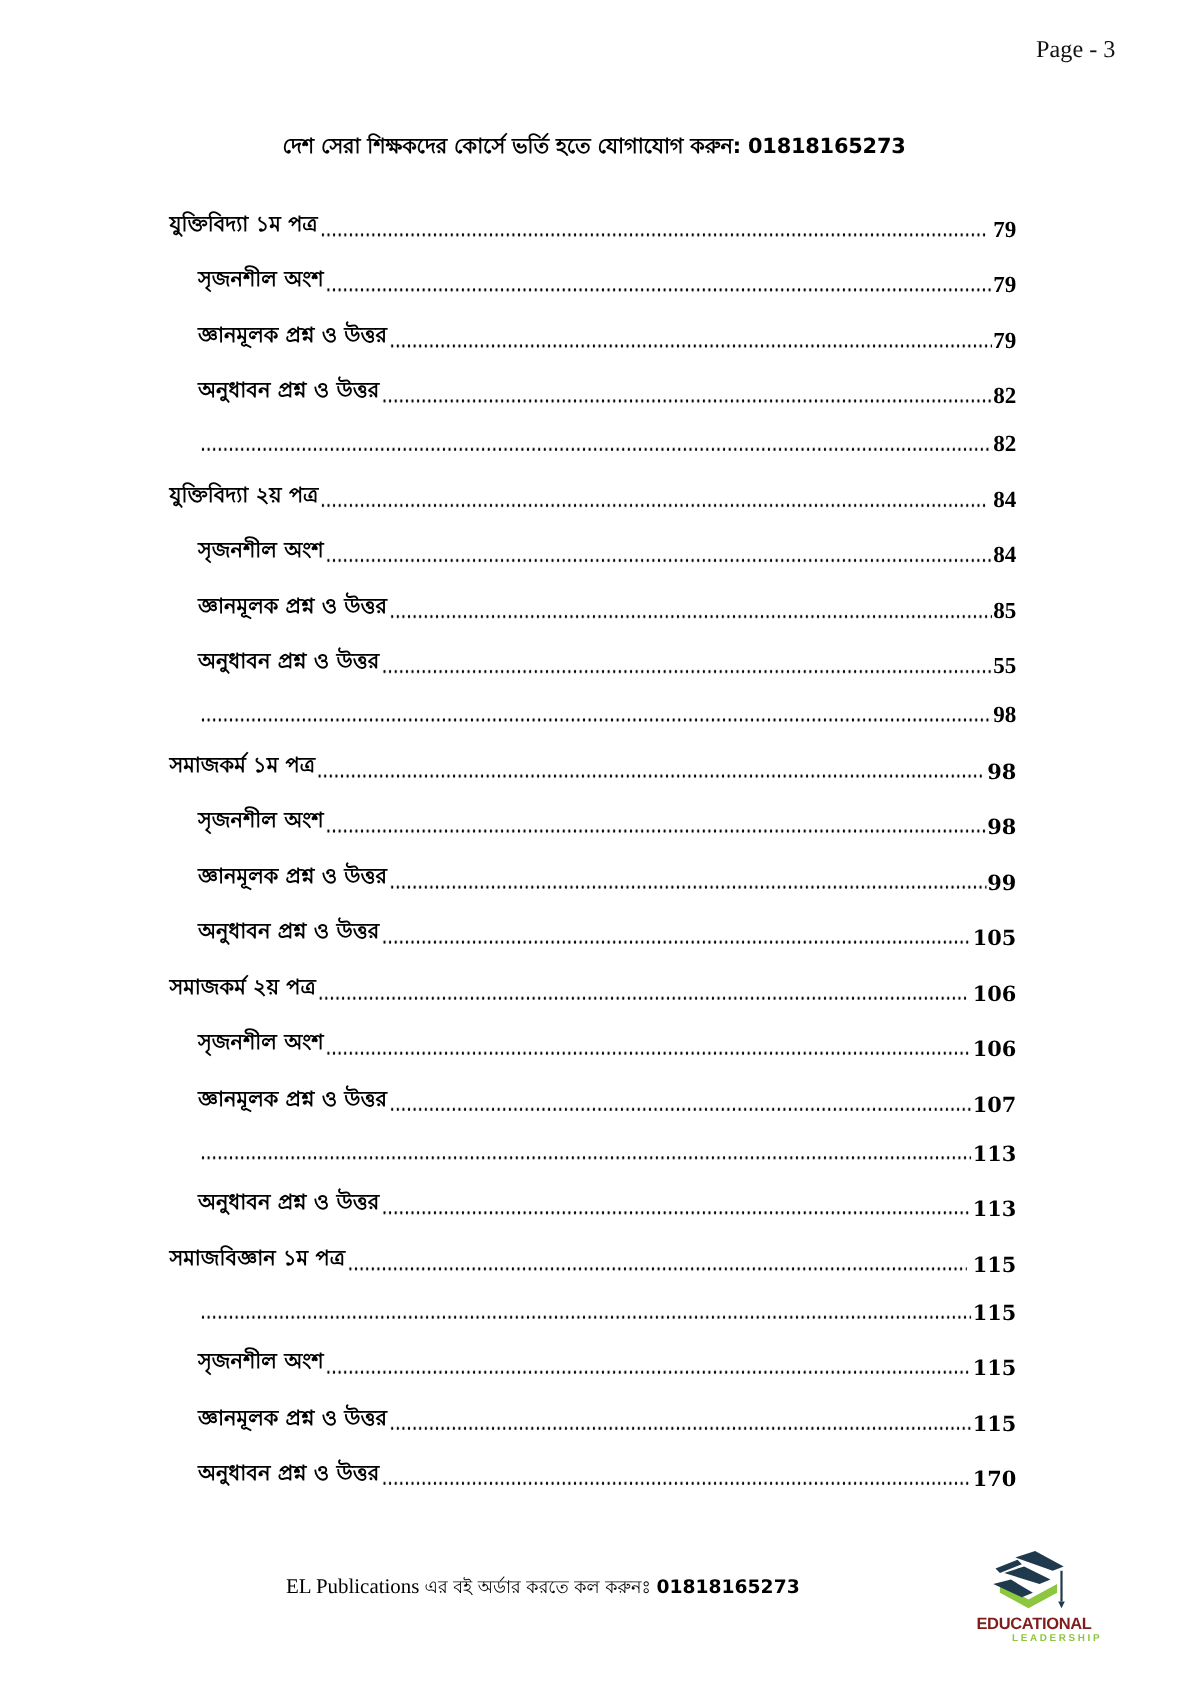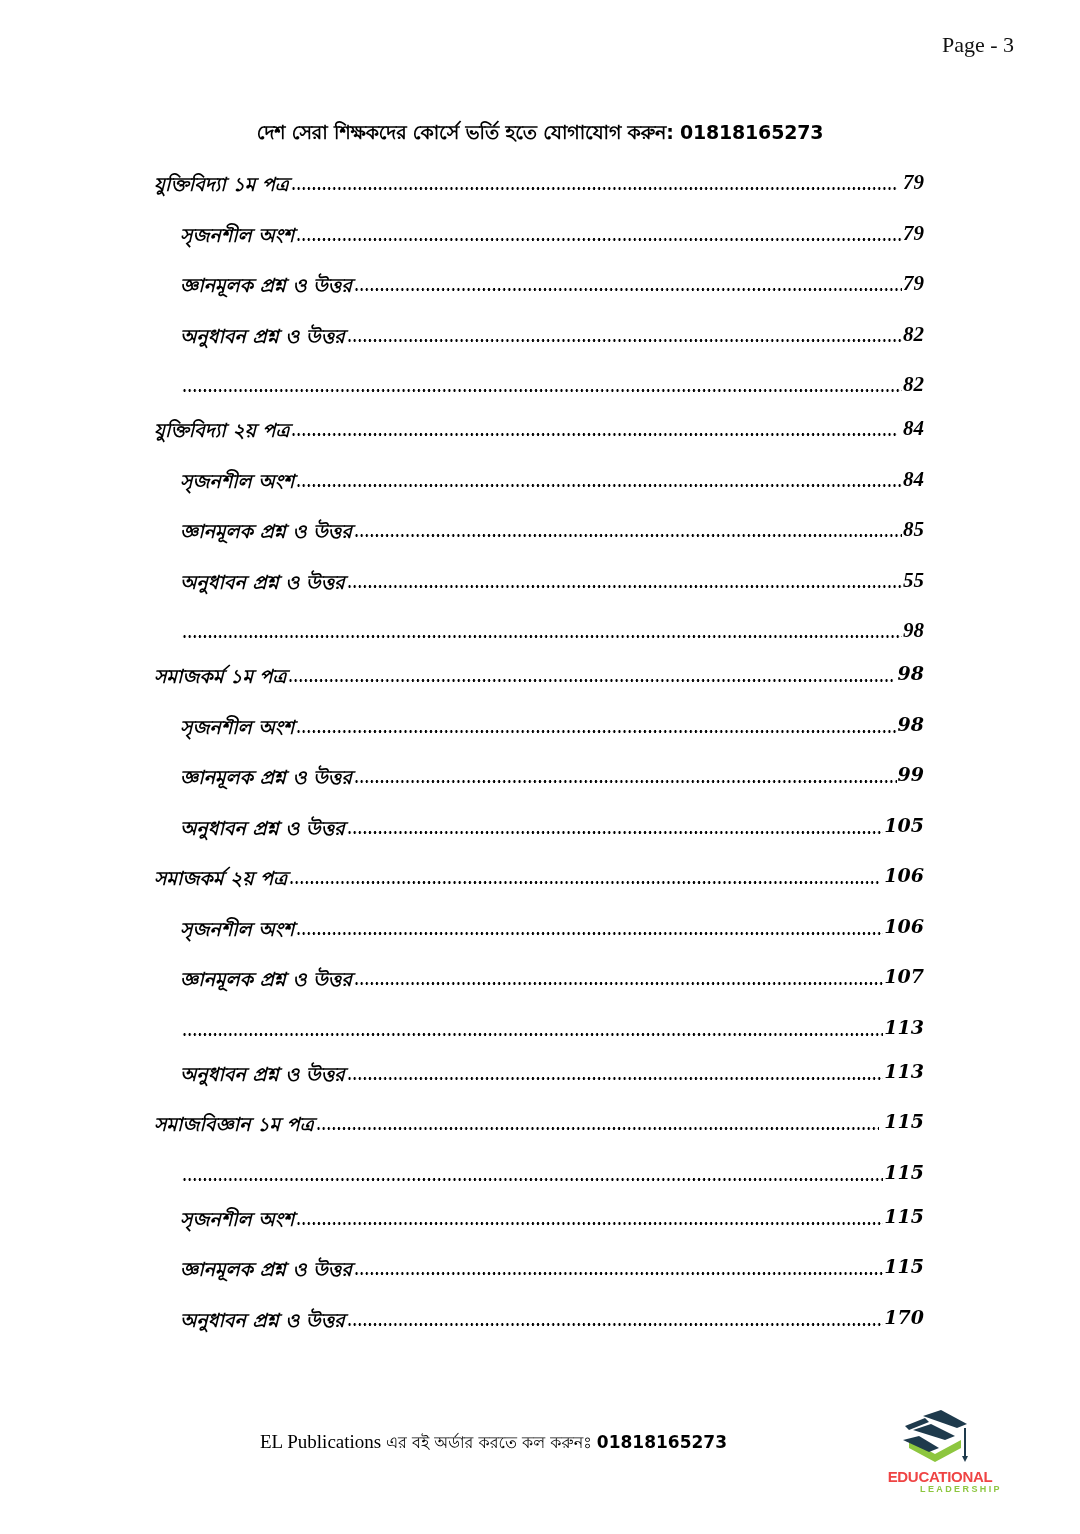--- a/index.html
+++ b/index.html
@@ -15,23 +15,23 @@
       position: absolute; left: 0; right: 0; top: 82px; text-align: center;
       font-family: "DejaVu Sans", sans-serif; font-weight: bold; font-size: 19px;
       letter-spacing: -0.2px;
       margin-top: 36px;
     }
     .header-line .phone { font-family: "DejaVu Sans", sans-serif; font-weight: bold; }
     .toc {
       position: absolute; left: 154px; width: 770px; top: 170px;
     }
     .toc-row {
-      display: flex; height: 50.5px; box-sizing: border-box;
+      display: flex; align-items: flex-end; height: 50.5px; box-sizing: border-box;
       font-family: "DejaVu Sans", sans-serif; font-weight: bold; font-size: 19px;
-      white-space: nowrap; cursor: pointer; font-style: italic;
+      white-space: nowrap; cursor: pointer;
     }
     .toc-row.blank { height: 44px; }
     .toc-row.level-2 { padding-left: 26px; }
     .toc-row .label { flex: 0 0 auto; padding-right: 2px; }
     .toc-row .leader {
       flex: 1 1 auto; overflow: hidden; height: 22px; position: relative; margin-bottom: 4px;
     }
     .toc-row .leader::before {
       content: ""; position: absolute; left: 0; right: 0; bottom: 2px; height: 3px;
       background-image: radial-gradient(circle, #000 1.15px, transparent 1.35px);
@@ -48,21 +48,21 @@
       font-family: "Liberation Serif", serif; font-size: 19px; white-space: nowrap;
     }
     .footer .bn { font-family: "DejaVu Sans", sans-serif; font-size: 16px; }
     .footer .phone { font-family: "DejaVu Sans", sans-serif; font-weight: bold; font-size: 17px; }
     .logo {
       position: absolute; left: 878px; top: 1410px; width: 124px; height: 95px;
     }
     .logo svg { display: block; margin: 0 auto; }
     .logo .brand {
       text-align: center; font-family: "Liberation Sans", sans-serif; font-weight: bold;
-      font-size: 15px; color: #ef4444; letter-spacing: -0.3px; margin-top: 2px;
+      font-size: 15px; color: #7f1d1d; letter-spacing: -0.3px; margin-top: 2px;
     }
     .logo .sub {
       text-align: right; font-family: "Liberation Sans", sans-serif; font-weight: bold;
       font-size: 9px; color: #8dc63f; letter-spacing: 2.4px; margin-top: -1px;
     }
   </style>
 </head>
 <body>
 
 <div class="page-num">Page - 3</div>

